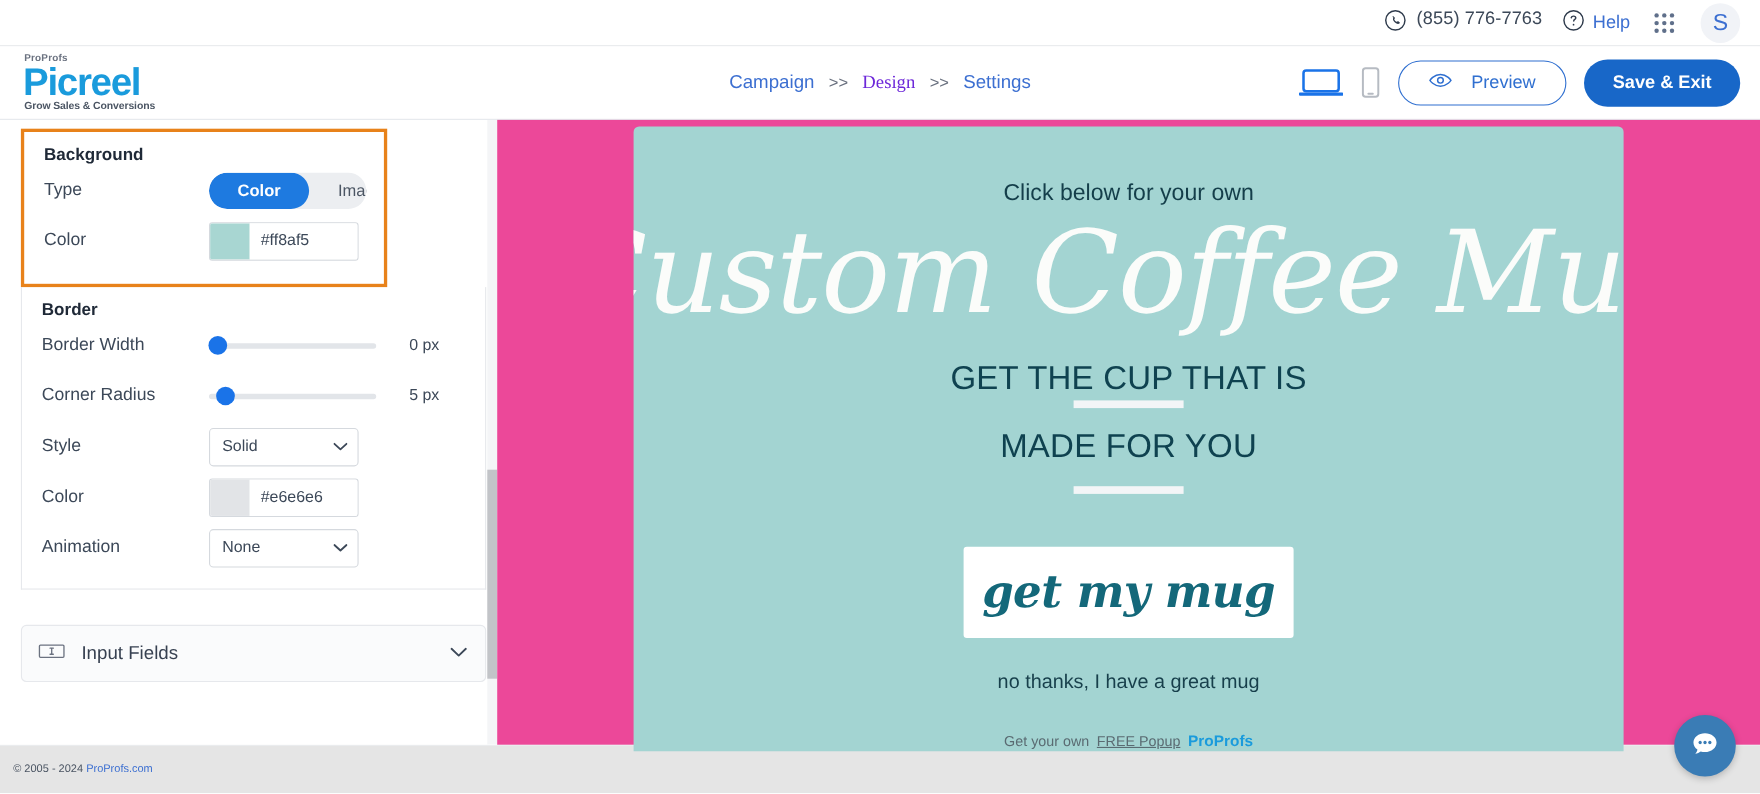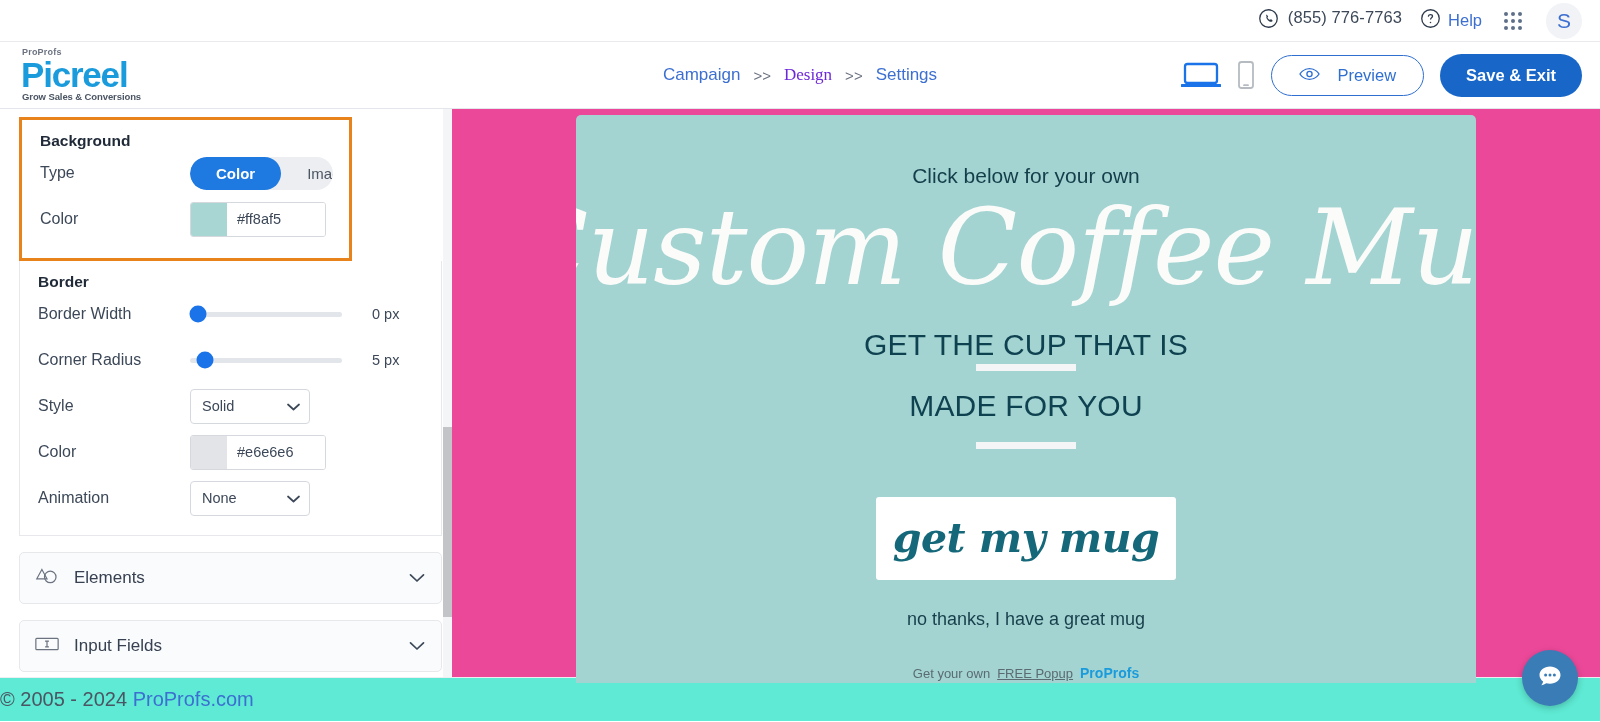--- a/index.html
+++ b/index.html
@@ -129,21 +129,21 @@
     width: 152px; height: 5px; background: #e2e5e9; border-radius: 3px;
     position: relative; cursor: pointer;
   }
   .slider-thumb {
     position: absolute; top: 50%; transform: translate(-50%, -50%);
     width: 17px; height: 17px; border-radius: 50%; background: #1a73e8;
   }
   .slider-val { margin-left: 30px; font-size: 14.5px; color: #3c4858; }
 
   .select-box {
-    width: 120px; height: 35px; border: 1px solid #d5d9de; border-radius: 4px;
+    width: 136px; height: 35px; border: 1px solid #d5d9de; border-radius: 4px;
     background: #fff; display: flex; align-items: center; justify-content: space-between;
     padding: 0 9px 0 11px; font-size: 14.5px; color: #3c4858; cursor: pointer;
   }
 
   .accordion {
     margin: 0 0 0 8px; width: 423px; height: 52px;
     border: 1px solid #e6e8ec; border-radius: 5px; background: #fafbfc;
     display: flex; align-items: center; padding: 0 16px 0 14px;
     cursor: pointer;
   }
@@ -198,22 +198,22 @@
     display: flex; align-items: center; gap: 7px; white-space: nowrap;
   }
   .attr-text { font-size: 13px; color: #5a6b72; }
   .attr-free { color: #5a6b72; text-decoration: underline; }
   .attr-logo { font-size: 14px; font-weight: bold; color: #1a3faa; }
   .attr-logo span { color: #1a9bdc; }
 
   
   .footer {
     height: 44px; display: flex; align-items: center;
-    padding-left: 0; font-size: 20px; color: #4b5563;
-    border-top: 1px solid #eceef1; background: #5eead4;
+    padding-left: 12px; font-size: 10px; color: #4b5563;
+    border-top: 1px solid #eceef1; background: #e5e5e5;
   }
   .footer a { color: #3c6fd1; text-decoration: none; cursor: pointer; }
 
   .chat-btn {
     position: absolute; right: 22px; bottom: 16px;
     width: 56px; height: 56px; border-radius: 50%;
     background: #3a7cb5; display: flex; align-items: center; justify-content: center;
     cursor: pointer; box-shadow: 0 2px 7px rgba(0,0,0,.22);
   }
 </style>
@@ -369,34 +369,20 @@
             <svg width="13" height="8" viewBox="0 0 13 8" fill="none" stroke="#3c4858" stroke-width="1.7" stroke-linecap="round" stroke-linejoin="round">
                 <path d="M1 1.5l5.5 5 5.5-5"></path>
               </svg>
           </span>
         </div>
       </div>
     </div>
 
     <div class="acc-spacer"></div>
 
-    <div class="accordion">
-      <span>
-        <svg width="26" height="20" viewBox="0 0 28 21" fill="none" stroke="#6b7280" stroke-width="1.3">
-          <path d="M8.5 3.5L14 13.5H3z"></path>
-          <circle cx="17.5" cy="11.5" r="6.2"></circle>
-        </svg>
-      </span>
-      <span class="acc-label">Elements</span>
-      <span>
-        <svg width="16" height="10" viewBox="0 0 16 10" fill="none" stroke="#3c4858" stroke-width="1.7" stroke-linecap="round" stroke-linejoin="round">
-            <path d="M1.5 1.8L8 8l6.5-6.2"></path>
-          </svg>
-      </span>
-    </div>
 
     <div class="acc-spacer"></div>
 
     <div class="accordion">
       <span>
         <svg width="26" height="18" viewBox="0 0 28 18" fill="none" stroke="#6b7280" stroke-width="1.3">
           <rect x="2" y="3" width="24" height="12" rx="1"></rect>
           <path d="M14 6v6M12.4 6h3.2M12.4 12h3.2" stroke-linecap="round"></path>
         </svg>
       </span>

